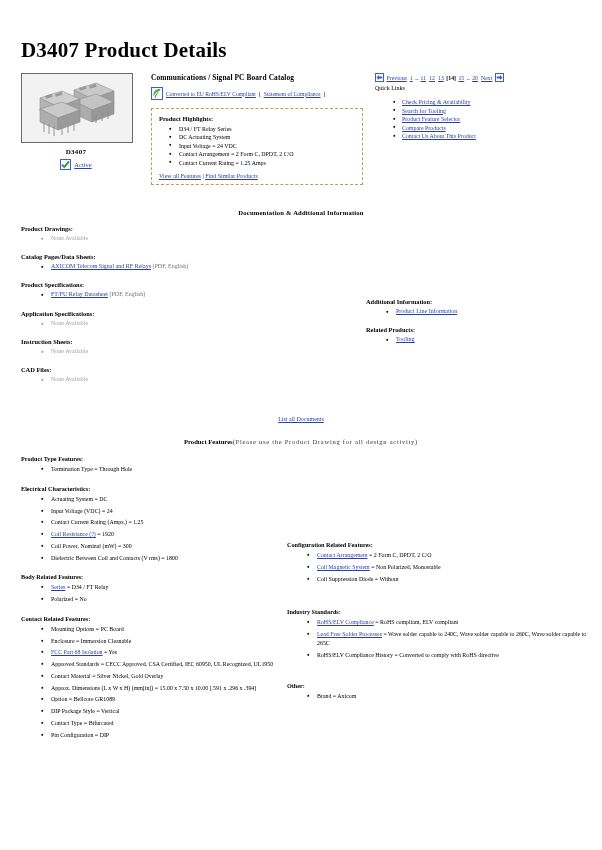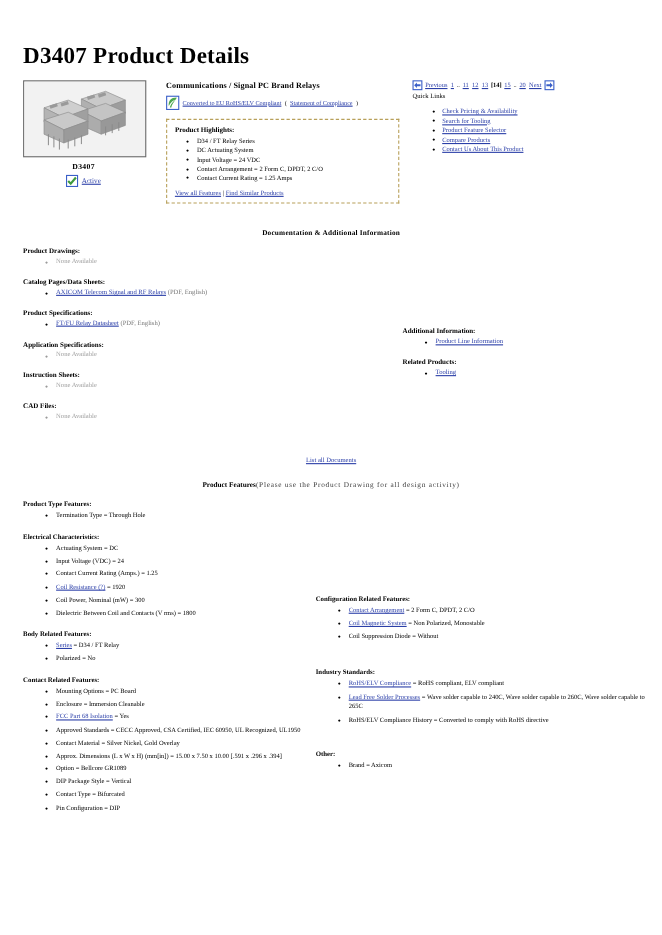--- a/index.html
+++ b/index.html
@@ -288,21 +288,21 @@
         <span class="chk-box">
           <svg width="9" height="9" viewBox="0 0 9 9">
               <path d="M1 4.6 L3.3 7 L8 1.4" stroke="#3f9a3f" stroke-width="2" fill="none"></path>
             </svg>
         </span>
         <a href="#">Active</a>
       </div>
     </div>
 
     <div class="col-mid">
-      <div class="cat-title">Communications / Signal PC Brand Relays</div>
+      <div class="cat-title">Communications / Signal PC Board Catalog</div>
 
       <div class="rohs-row">
         <span class="leaf-box">
           <svg width="10" height="11" viewBox="0 0 10 11">
             <path d="M8.6 0.7 C3.4 0.7 0.9 3.8 1.4 8.4 C3.2 4.6 5.6 3.0 8.0 2.4 C5.8 3.8 3.6 5.6 2.4 9.6 L3.6 9.9 C5.4 4.4 8.2 3.0 8.6 0.7 Z" fill="#4ea84e"></path>
           </svg>
         </span>
         <a href="#">Converted to EU RoHS/ELV Compliant</a>
         <span>(</span>
         <a href="#">Statement of Compliance</a>

